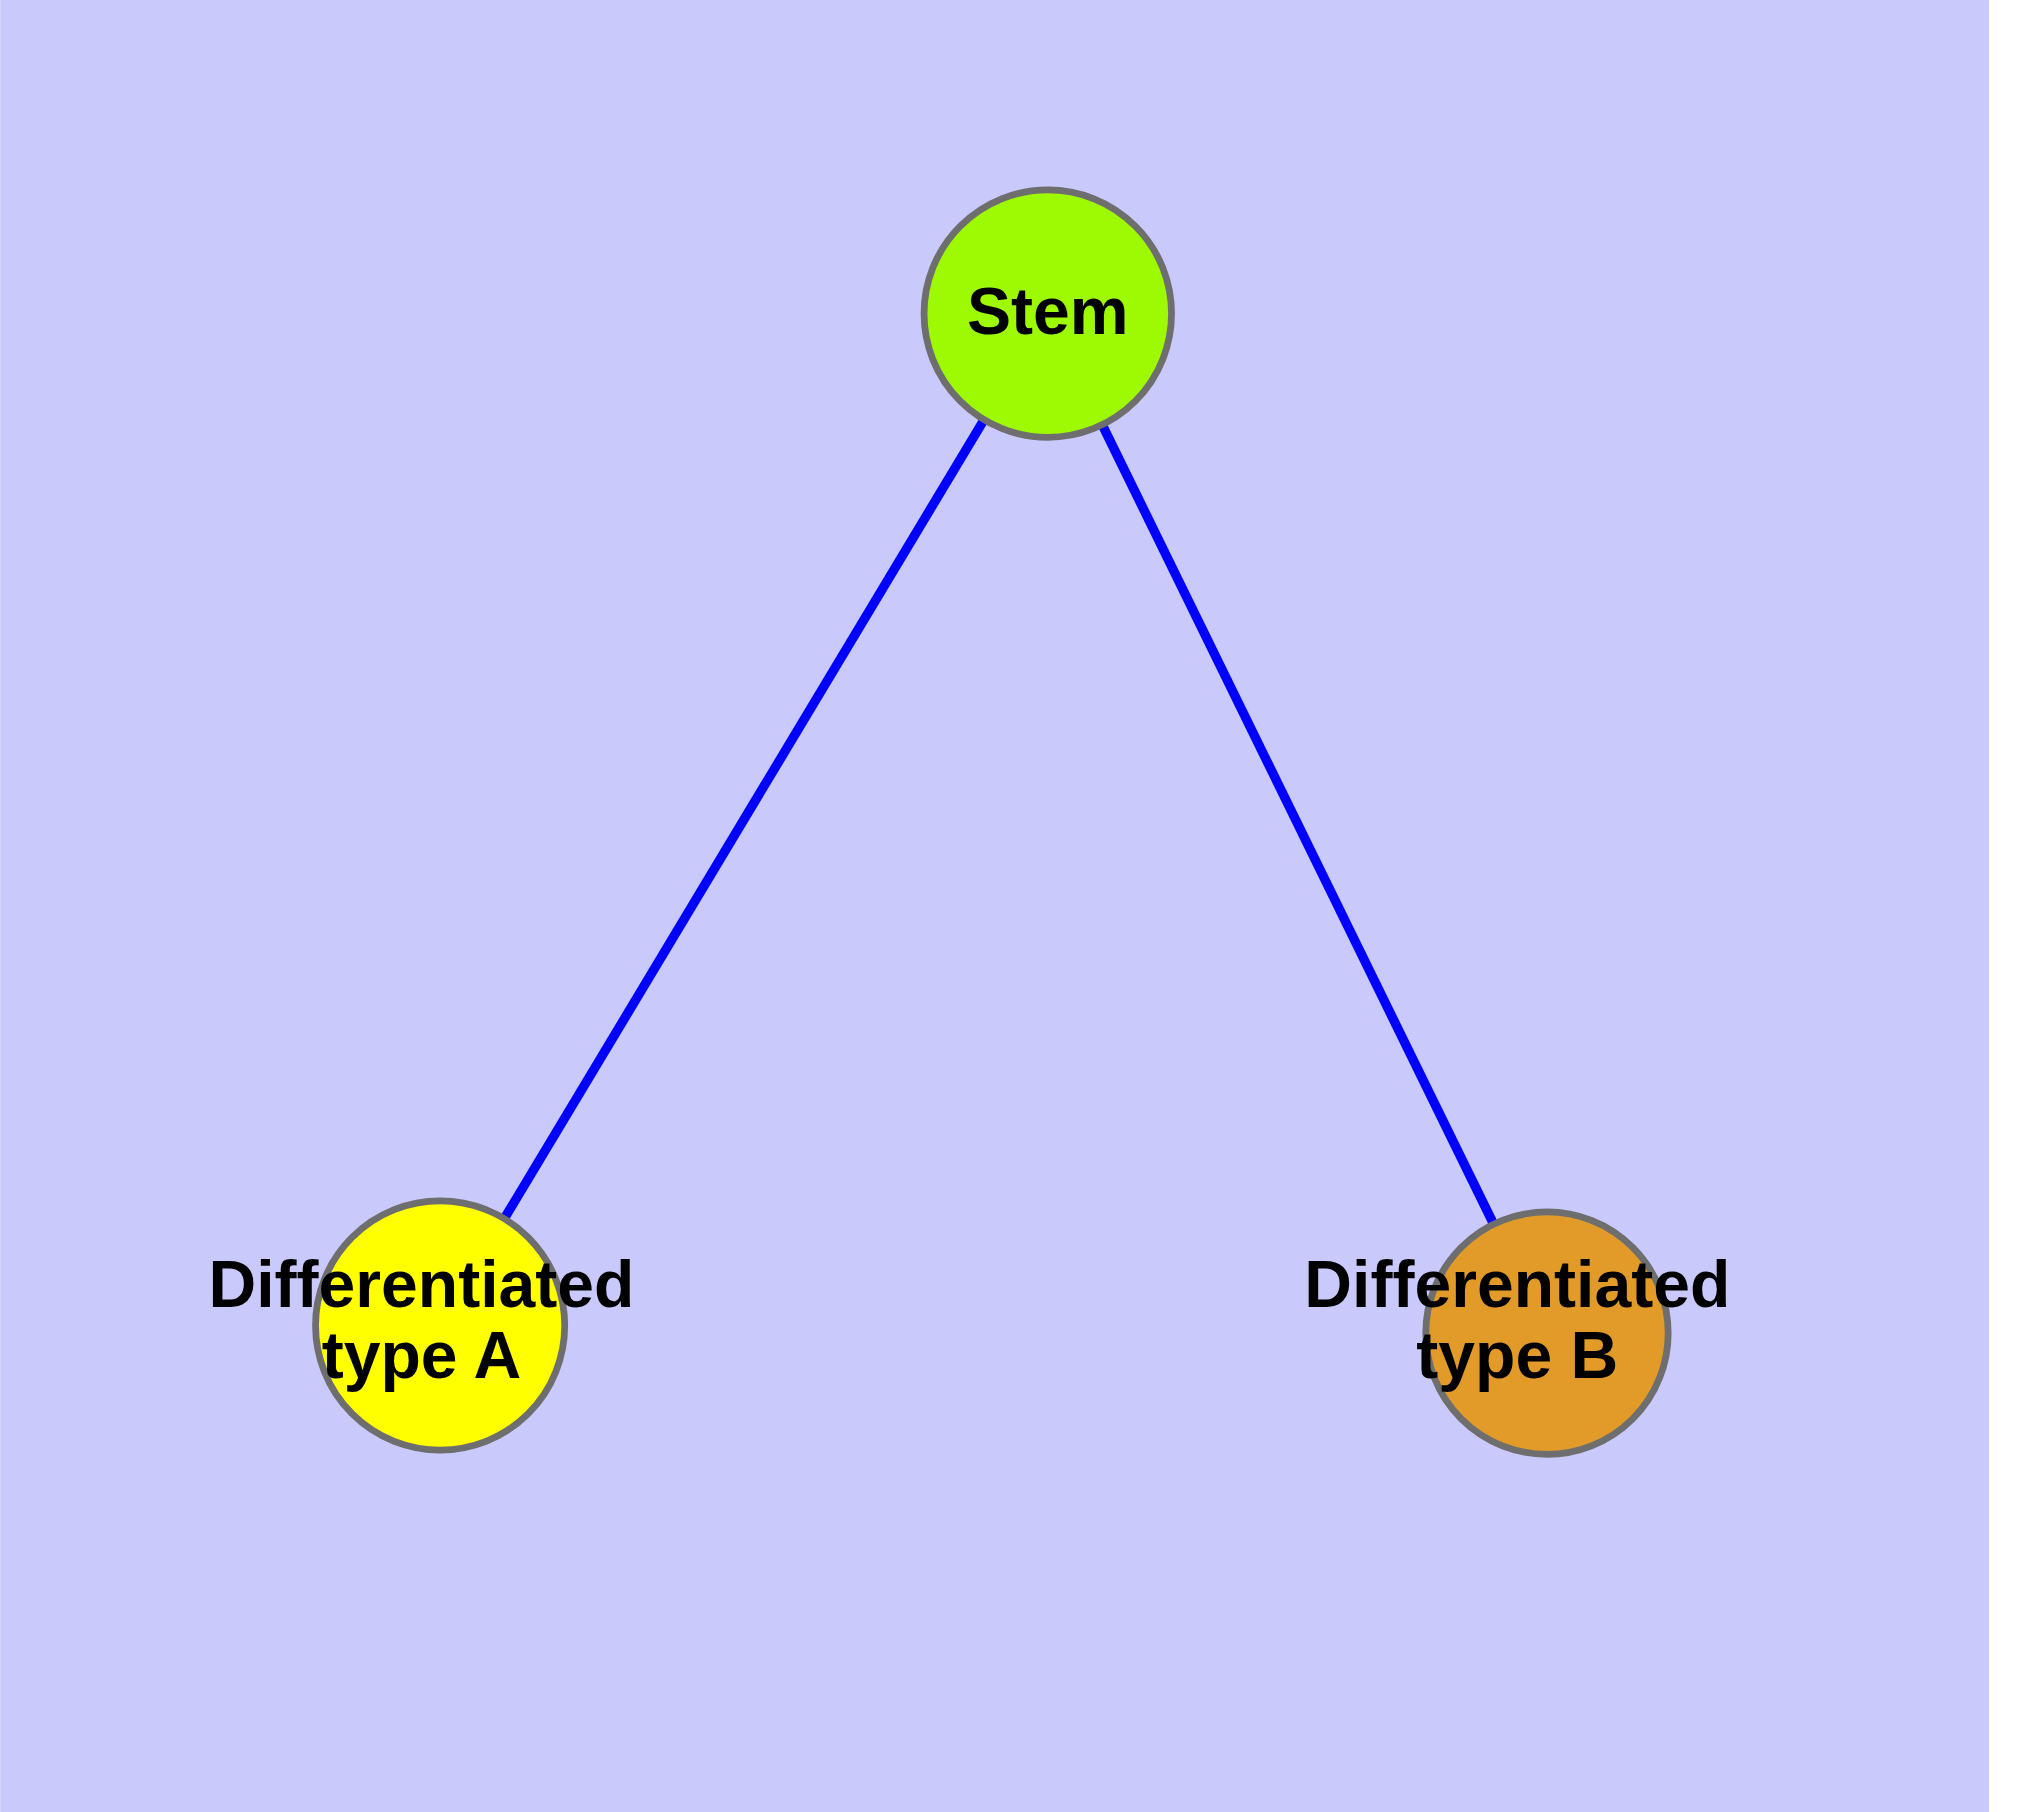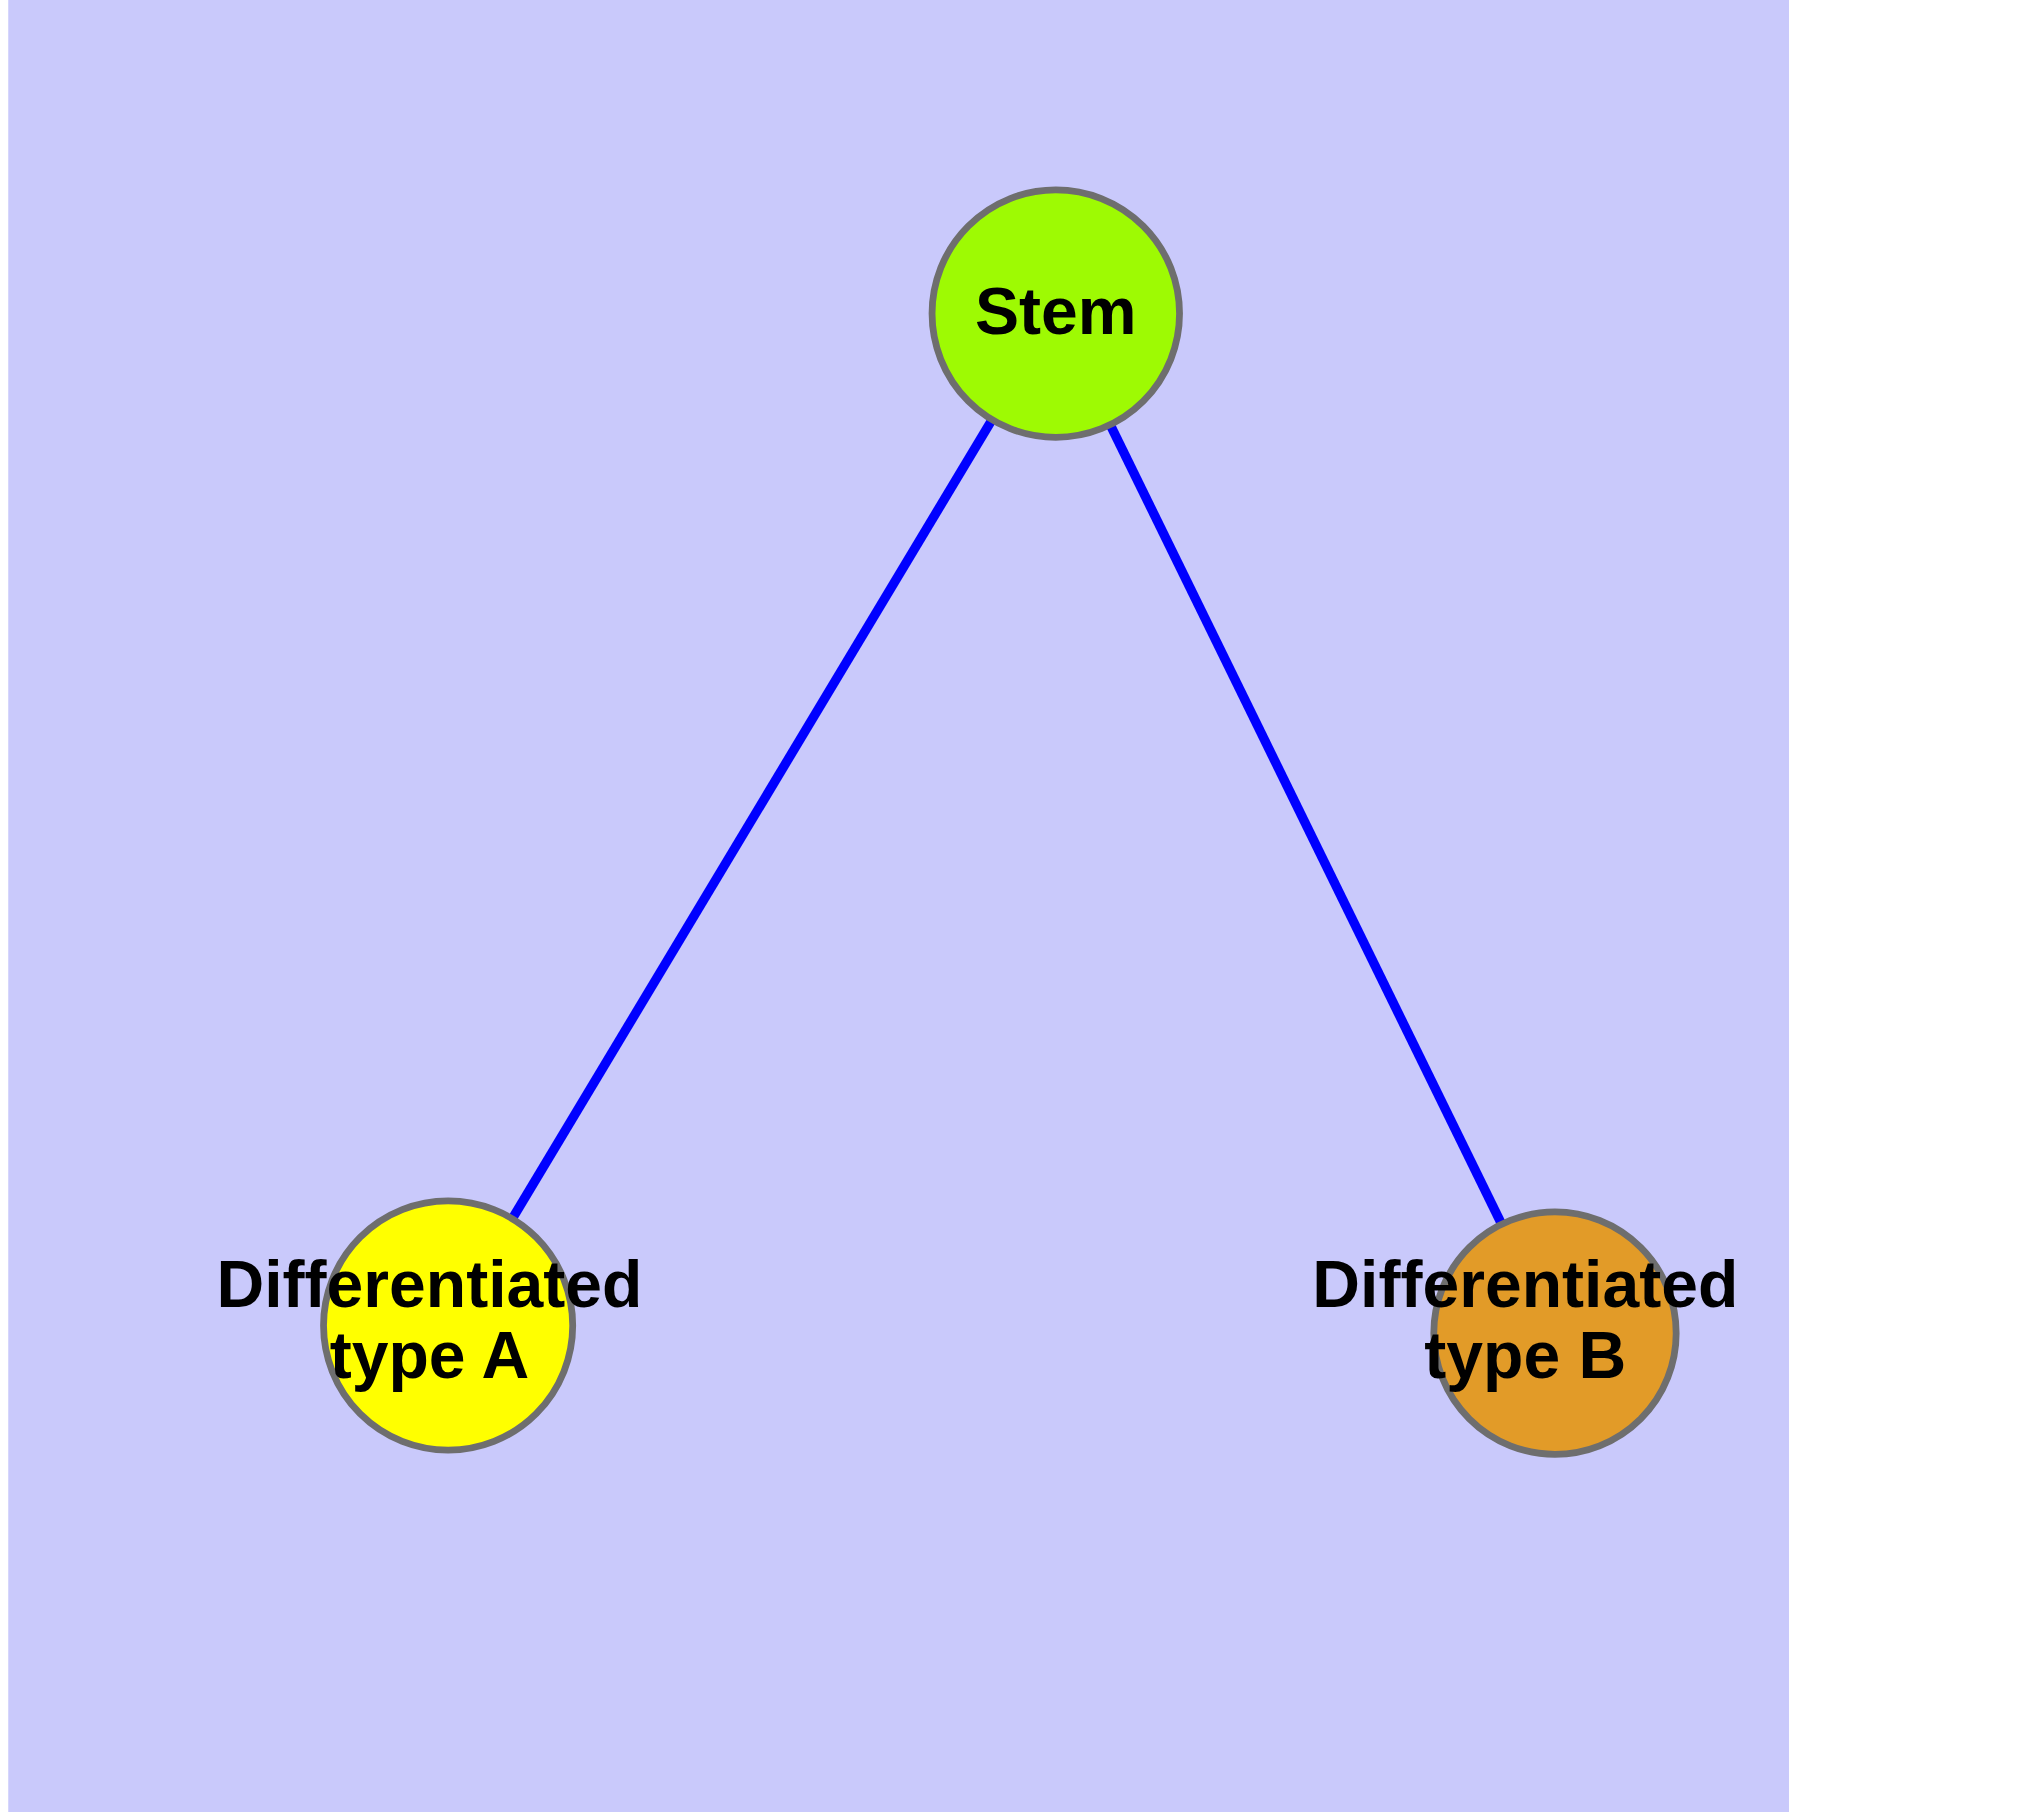--- a/index.html
+++ b/index.html
@@ -36,21 +36,21 @@
   .node-circle {
     stroke-linejoin: round;
   }
   .edge-line {
     stroke-linecap: butt;
   }
 </style>
 </head>
 <body>
 
-<div id="canvas" style="width: 1781px; height: 1812px; margin-left: 8px;">
+<div id="canvas" style="width: 1989px; height: 1812px;">
   <svg id="graph-svg" viewBox="0 0 2384 2138" xmlns="http://www.w3.org/2000/svg" style="width: 2021px; height: 1812px;">
 
     <rect id="bg-rect" x="0" y="0" width="2384" height="2138" fill="#c9c9fb"></rect>
 
     <g id="edges-layer">
         <line class="edge-line" x1="1165.985501493191" y1="486.5931816138493" x2="589.5293109958296" y2="1446.5495155801666" stroke="#0000ff" stroke-width="11"></line>
         <line class="edge-line" x1="1295.803589127846" y1="492.14553093514223" x2="1766.5156076911505" y2="1453.5488557766623" stroke="#0000ff" stroke-width="11"></line>
       </g>
     <g id="nodes-layer">
         <circle class="node-circle" cx="1236" cy="370" r="146" fill="#9efa03" stroke="#6e6e6e" stroke-width="8"></circle>

